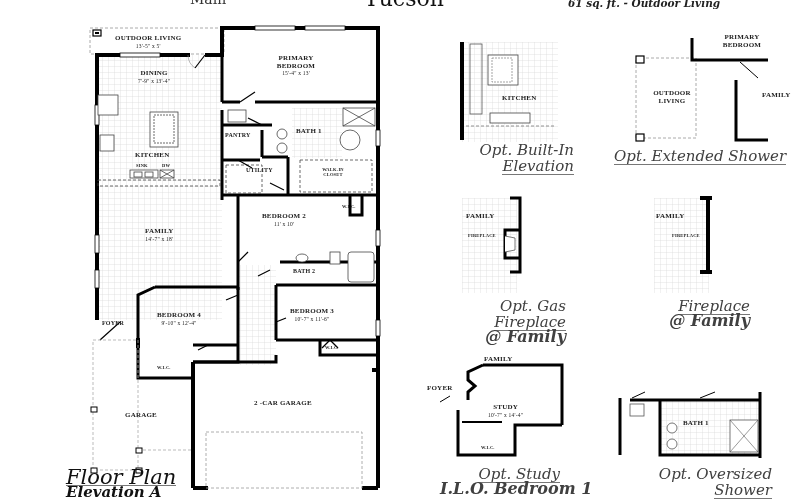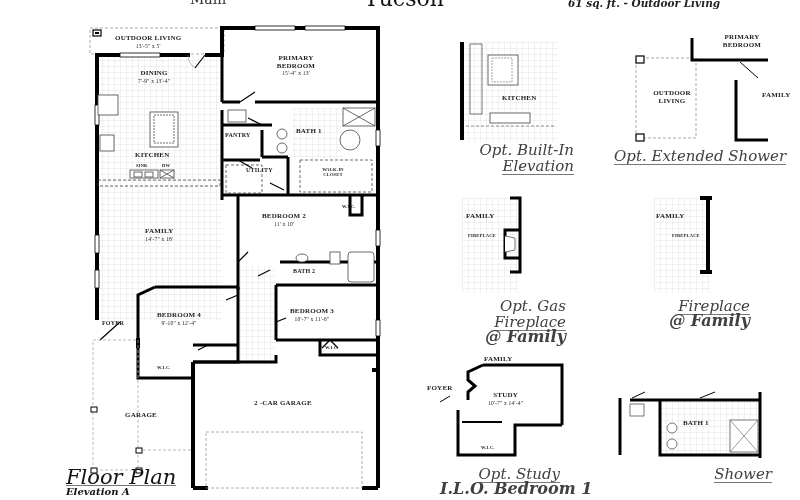--- a/index.html
+++ b/index.html
@@ -71,21 +71,21 @@
   .plan-caption {
     position: absolute;
     left: 66px;
     top: 470px;
     font-family: "DejaVu Serif", serif;
     font-style: italic;
     color: #111;
     white-space: nowrap;
   }
   .plan-caption .main { font-size: 21px; line-height: 15px; display: block; border-bottom: 1px solid #777; }
-  .plan-caption .sub { font-size: 10px; font-weight: bold; line-height: 12px; display: block; font-style: italic; }
+  .plan-caption .sub { font-size: 15px; font-weight: bold; line-height: 12px; display: block; font-style: italic; }
 </style>
 </head>
 <body>
 
 <div class="title-left">Main</div>
 <div class="title-text">Tucson</div>
 <div class="top-right-note">61 sq. ft. - Outdoor Living</div>
 
 <svg class="svgwrap" viewBox="0 0 800 500" xmlns="http://www.w3.org/2000/svg">
   <defs>
@@ -346,26 +346,27 @@
 
 <div class="lbl" style="left:656px;top:213px;">FAMILY</div>
 <div class="lbl tiny" style="left:672px;top:234px;">FIREPLACE</div>
 <div class="opt-caption" style="left:650px;top:298px;width:100px;">
   <span class="line ul">Fireplace</span>
   <span class="opt-sub">@ Family</span>
 </div>
 
 <div class="lbl" style="left:484px;top:356px;">FAMILY</div>
 <div class="lbl" style="left:427px;top:385px;">FOYER</div>
-<div class="lbl" style="left:488px;top:392px;">
+<div class="lbl" style="left:488px;top:404px;">
   <span>STUDY</span>
   <span class="dim">10'-7" x 14'-4"</span>
 </div>
 <div class="lbl tiny" style="left:481px;top:446px;">W.I.C.</div>
 <div class="opt-caption" style="left:440px;top:466px;width:120px;">
   <span class="line ul">Opt. Study</span>
   <span class="opt-sub">I.L.O. Bedroom 1</span>
 </div>
 
 <div class="lbl" style="left:683px;top:420px;">BATH 1</div>
 <div class="opt-caption" style="left:612px;top:466px;width:160px;">
+  <span class="line">Opt. Oversized</span>
   <span class="line ul">Shower</span>
 </div>
 
 </body></html>

